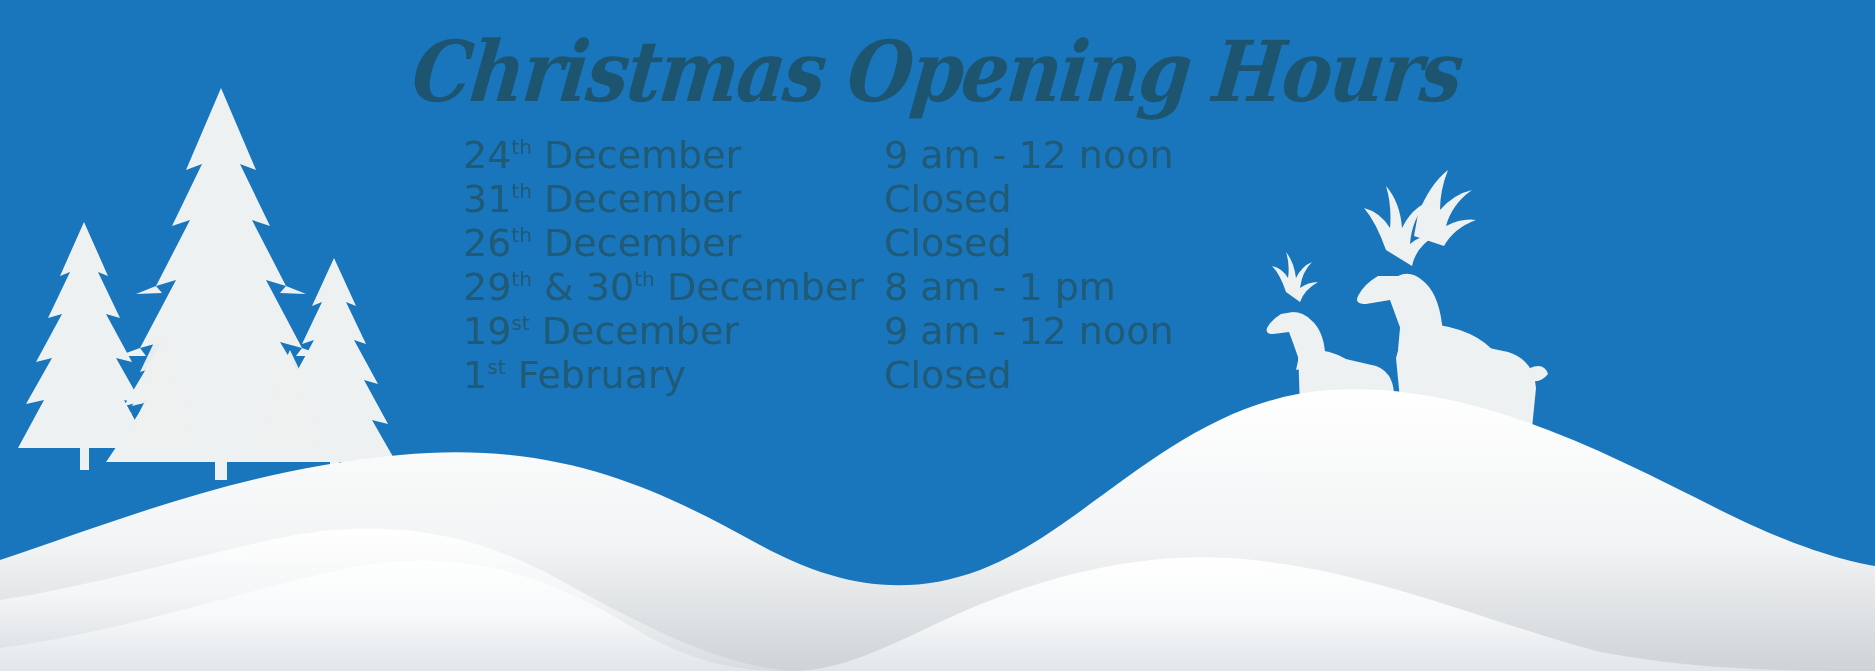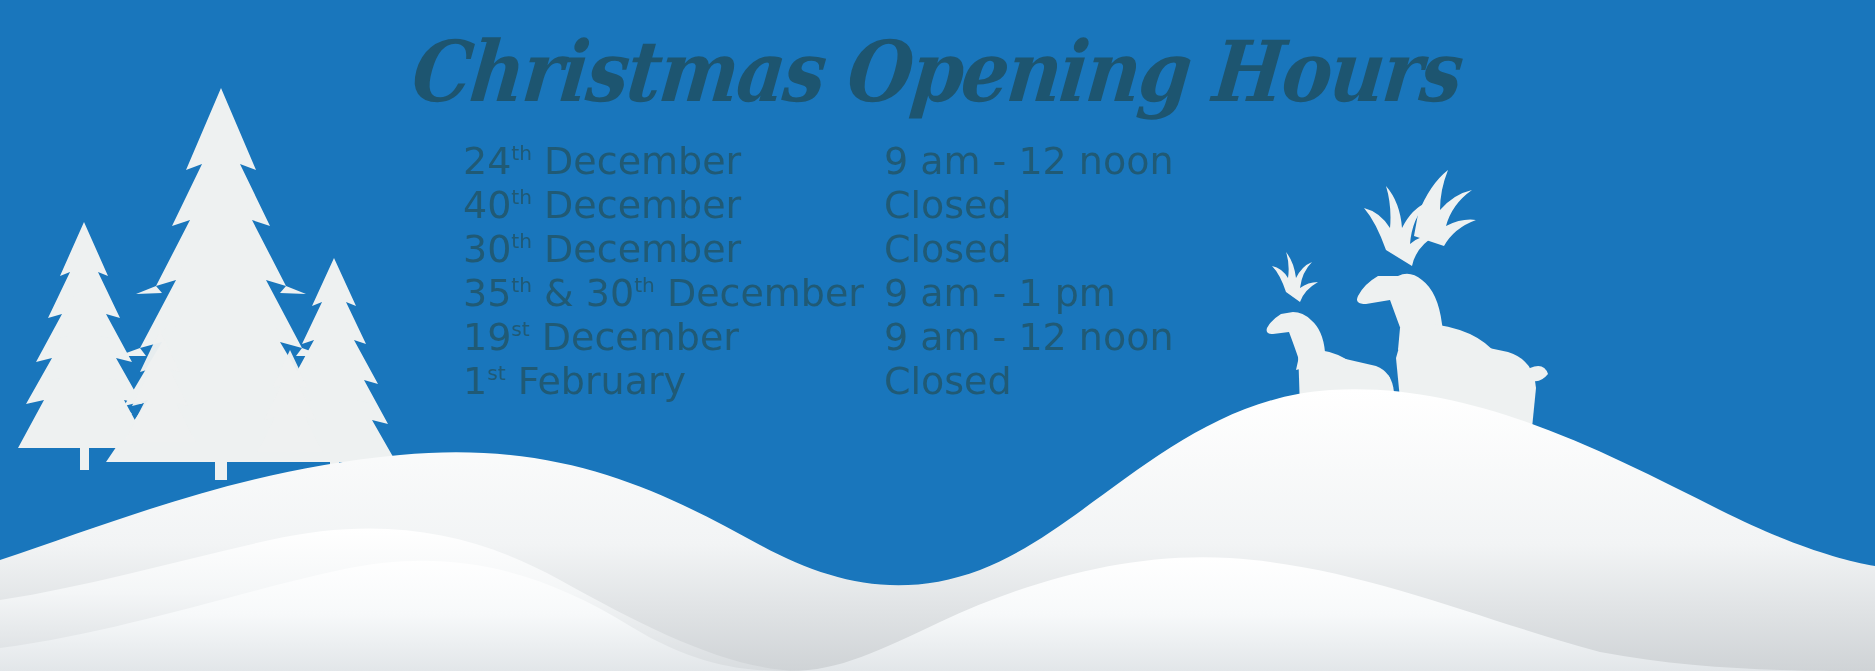--- a/index.html
+++ b/index.html
@@ -34,21 +34,21 @@
     letter-spacing: -2px;
     color: #1d5570;
     transform: skewX(-6deg) scaleY(1.12);
     transform-origin: center;
     white-space: nowrap;
   }
   
   #hours-table {
     position: absolute;
     left: 463px;
-    top: 139px;
+    top: 133px;
     z-index: 6;
     border-collapse: collapse;
     color: #205a75;
   }
   #hours-table td {
     font-size: 38px;
     line-height: 44px;
     padding: 0;
     vertical-align: baseline;
     white-space: nowrap;
@@ -124,30 +124,30 @@
     <span id="title-text">Christmas Opening Hours</span>
   </div>
 
   <table id="hours-table">
     <tbody>
       <tr>
         <td class="date-cell"><span>24</span><sup>th</sup><span> December</span></td>
         <td class="hours-cell">9 am - 12 noon</td>
       </tr>
       <tr>
-        <td class="date-cell"><span>40</span><sup>th</sup><span> December</span></td>
+        <td class="date-cell"><span>31</span><sup>th</sup><span> December</span></td>
         <td class="hours-cell">Closed</td>
       </tr>
       <tr>
-        <td class="date-cell"><span>30</span><sup>th</sup><span> December</span></td>
+        <td class="date-cell"><span>26</span><sup>th</sup><span> December</span></td>
         <td class="hours-cell">Closed</td>
       </tr>
       <tr>
-        <td class="date-cell"><span>35</span><sup>th</sup><span> &amp; 30</span><sup>th</sup><span> December</span></td>
-        <td class="hours-cell">9 am - 1 pm</td>
+        <td class="date-cell"><span>29</span><sup>th</sup><span> &amp; 30</span><sup>th</sup><span> December</span></td>
+        <td class="hours-cell">8 am - 1 pm</td>
       </tr>
       <tr>
         <td class="date-cell"><span>19</span><sup>st</sup><span> December</span></td>
         <td class="hours-cell">9 am - 12 noon</td>
       </tr>
       <tr>
         <td class="date-cell"><span>1</span><sup>st</sup><span> February</span></td>
         <td class="hours-cell">Closed</td>
       </tr>
     </tbody>

